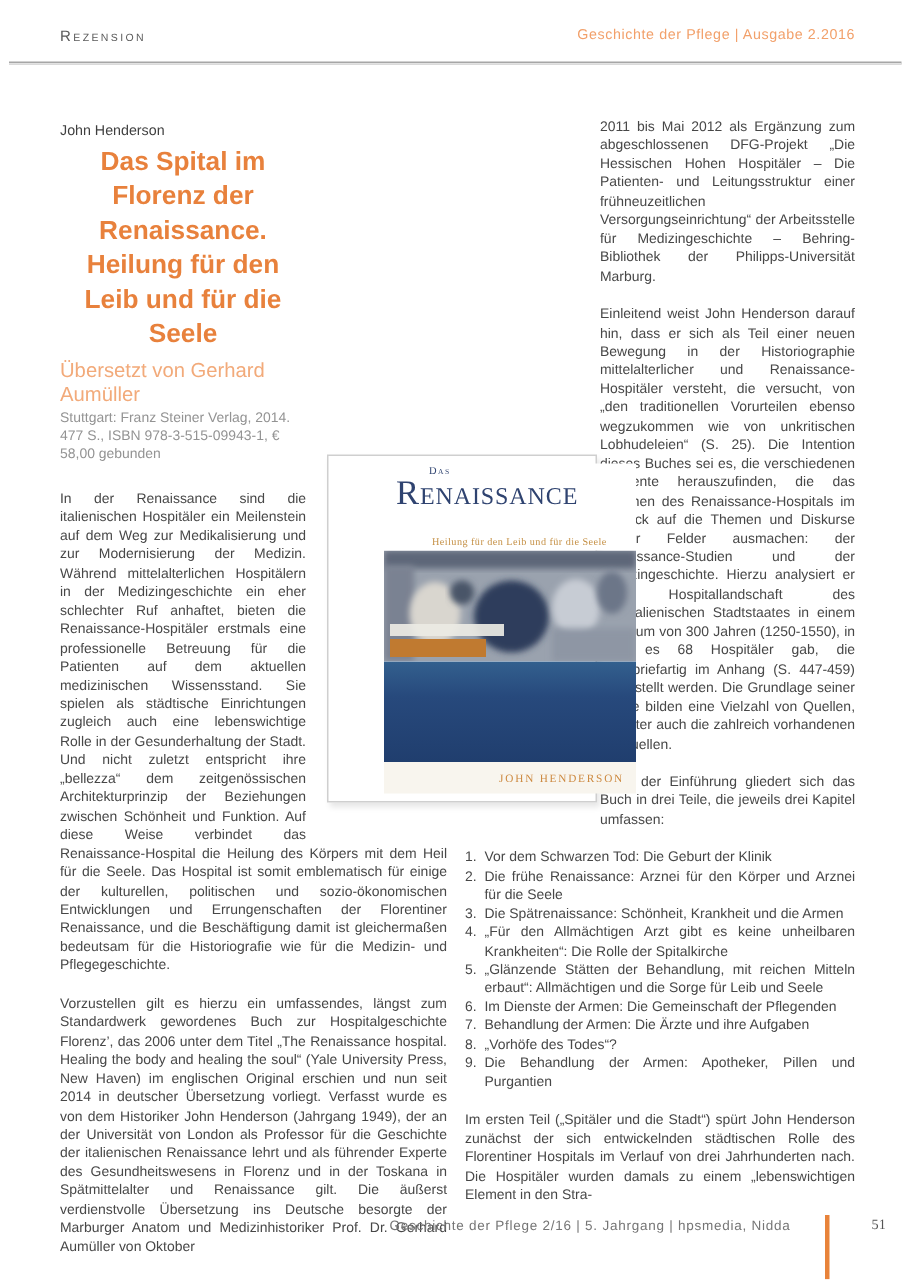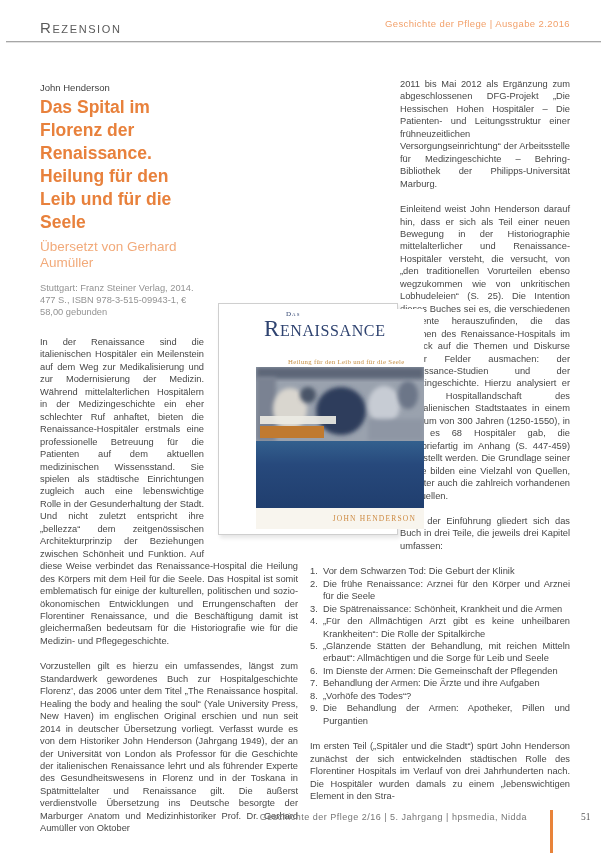--- a/index.html
+++ b/index.html
@@ -1,30 +1,30 @@
 <!DOCTYPE html>
 <html lang="de"><head>
 <meta charset="utf-8">
 <style>
   html,body{margin:0;padding:0;}
   body{width:607px;height:853px;background:#ffffff;font-family:"Liberation Sans",sans-serif;color:#474747;}
   .page{position:relative;width:607px;height:853px;background:#fff;overflow:hidden;}
 
   
-  .header-section{position:absolute;left:40px;top:19px;font-size:15px;letter-spacing:1.6px;color:#5a5a5a;font-variant:small-caps;}
+  .header-section{position:absolute;left:40px;top:19px;font-size:10px;letter-spacing:1.6px;color:#5a5a5a;font-variant:small-caps;}
   .header-journal{position:absolute;right:37px;top:18px;font-size:9.5px;letter-spacing:.4px;color:#f2a06a;}
   .rule{position:absolute;left:6px;right:6px;top:41px;height:1px;background:#a6a6a6;border-bottom:1px solid #e2e2e2;}
 
   
   .col-left{position:absolute;left:40px;top:82px;width:258px;}
   .col-right{position:absolute;left:310px;top:78px;width:260px;}
   .body-text{font-size:9.3px;line-height:12.45px;text-align:justify;margin:0 0 13px 0;hyphens:auto;}
   .review-author{font-size:9.5px;color:#3f3f3f;margin:0 0 3px 0;}
-  .review-title{font-size:17.5px;line-height:23px;font-weight:bold;color:#e8813c;margin:0 0 5px 0;}
-  .review-subtitle{font-size:13.5px;line-height:16px;color:#f2aa7a;margin:0 0 11px 0;}
+  .review-title{font-size:17.5px;line-height:23px;font-weight:bold;color:#e8813c;margin:0 0 5px 0;text-align:center;}
+  .review-subtitle{font-size:13.5px;line-height:16px;color:#f2aa7a;margin:0 0 1px 0;}
   .review-pub{font-size:9.3px;line-height:12px;color:#939393;margin:0 0 18px 0;}
 
   
   .spacer-left{float:right;width:94px;height:250px;margin-top:221px;}
   .spacer-right{float:left;width:90px;height:246px;margin-top:225px;}
 
   
   .toc{margin:0 0 13px 0;}
   .toc-item{display:flex;font-size:9.3px;line-height:12.45px;}
   .toc-num{flex:0 0 13px;}

